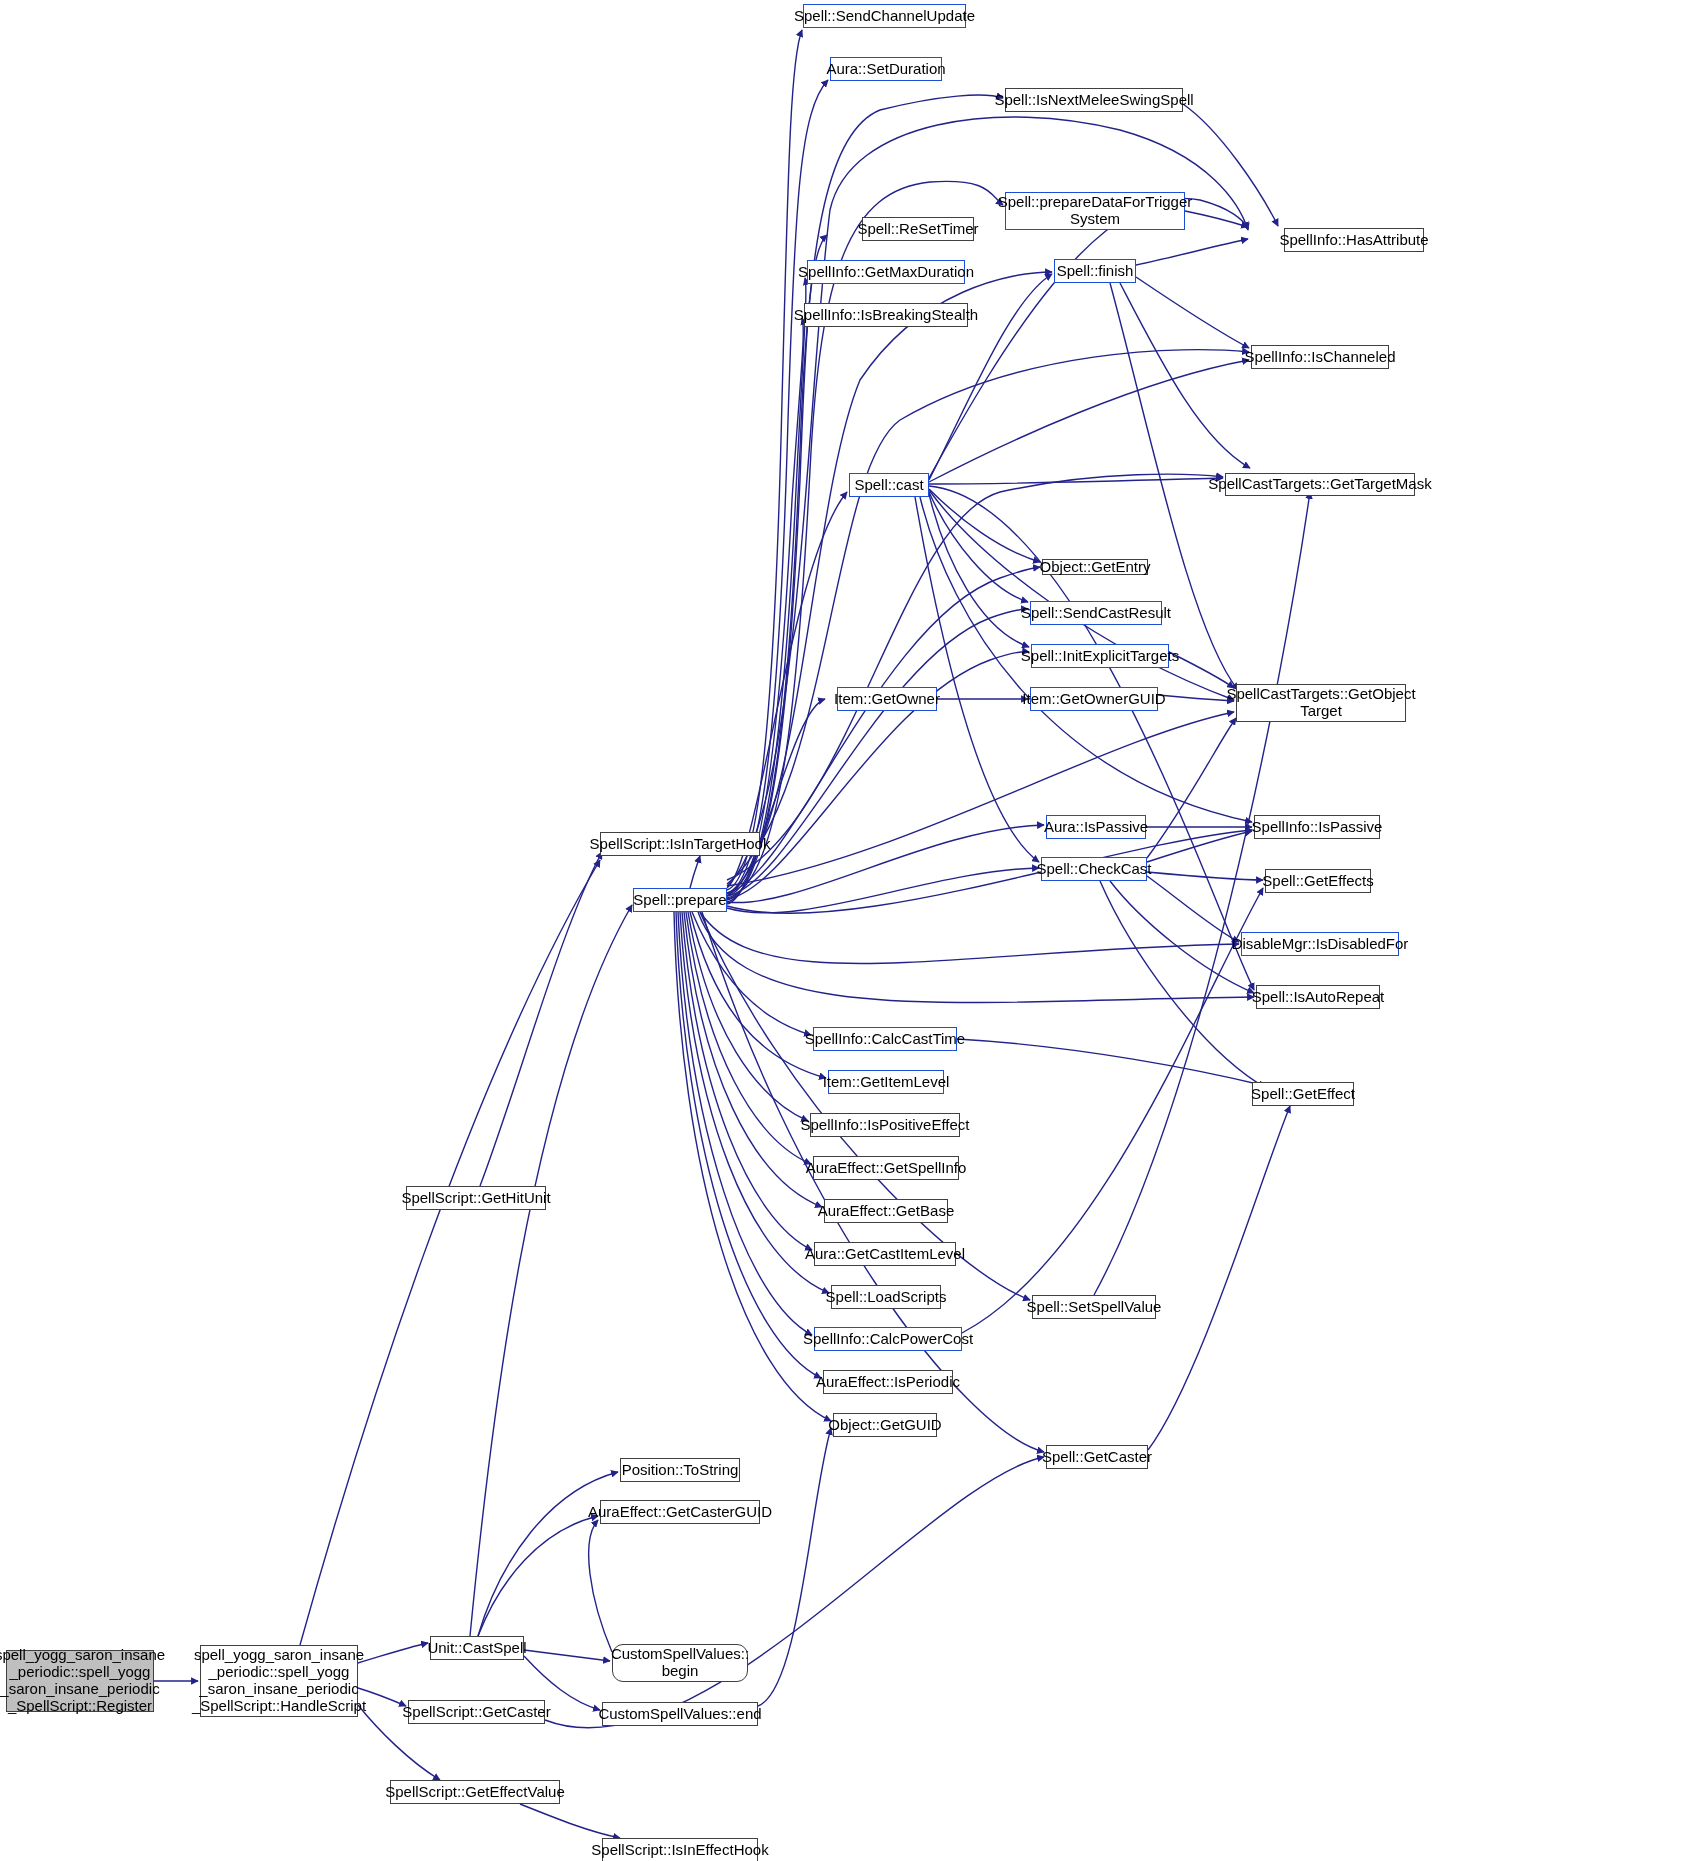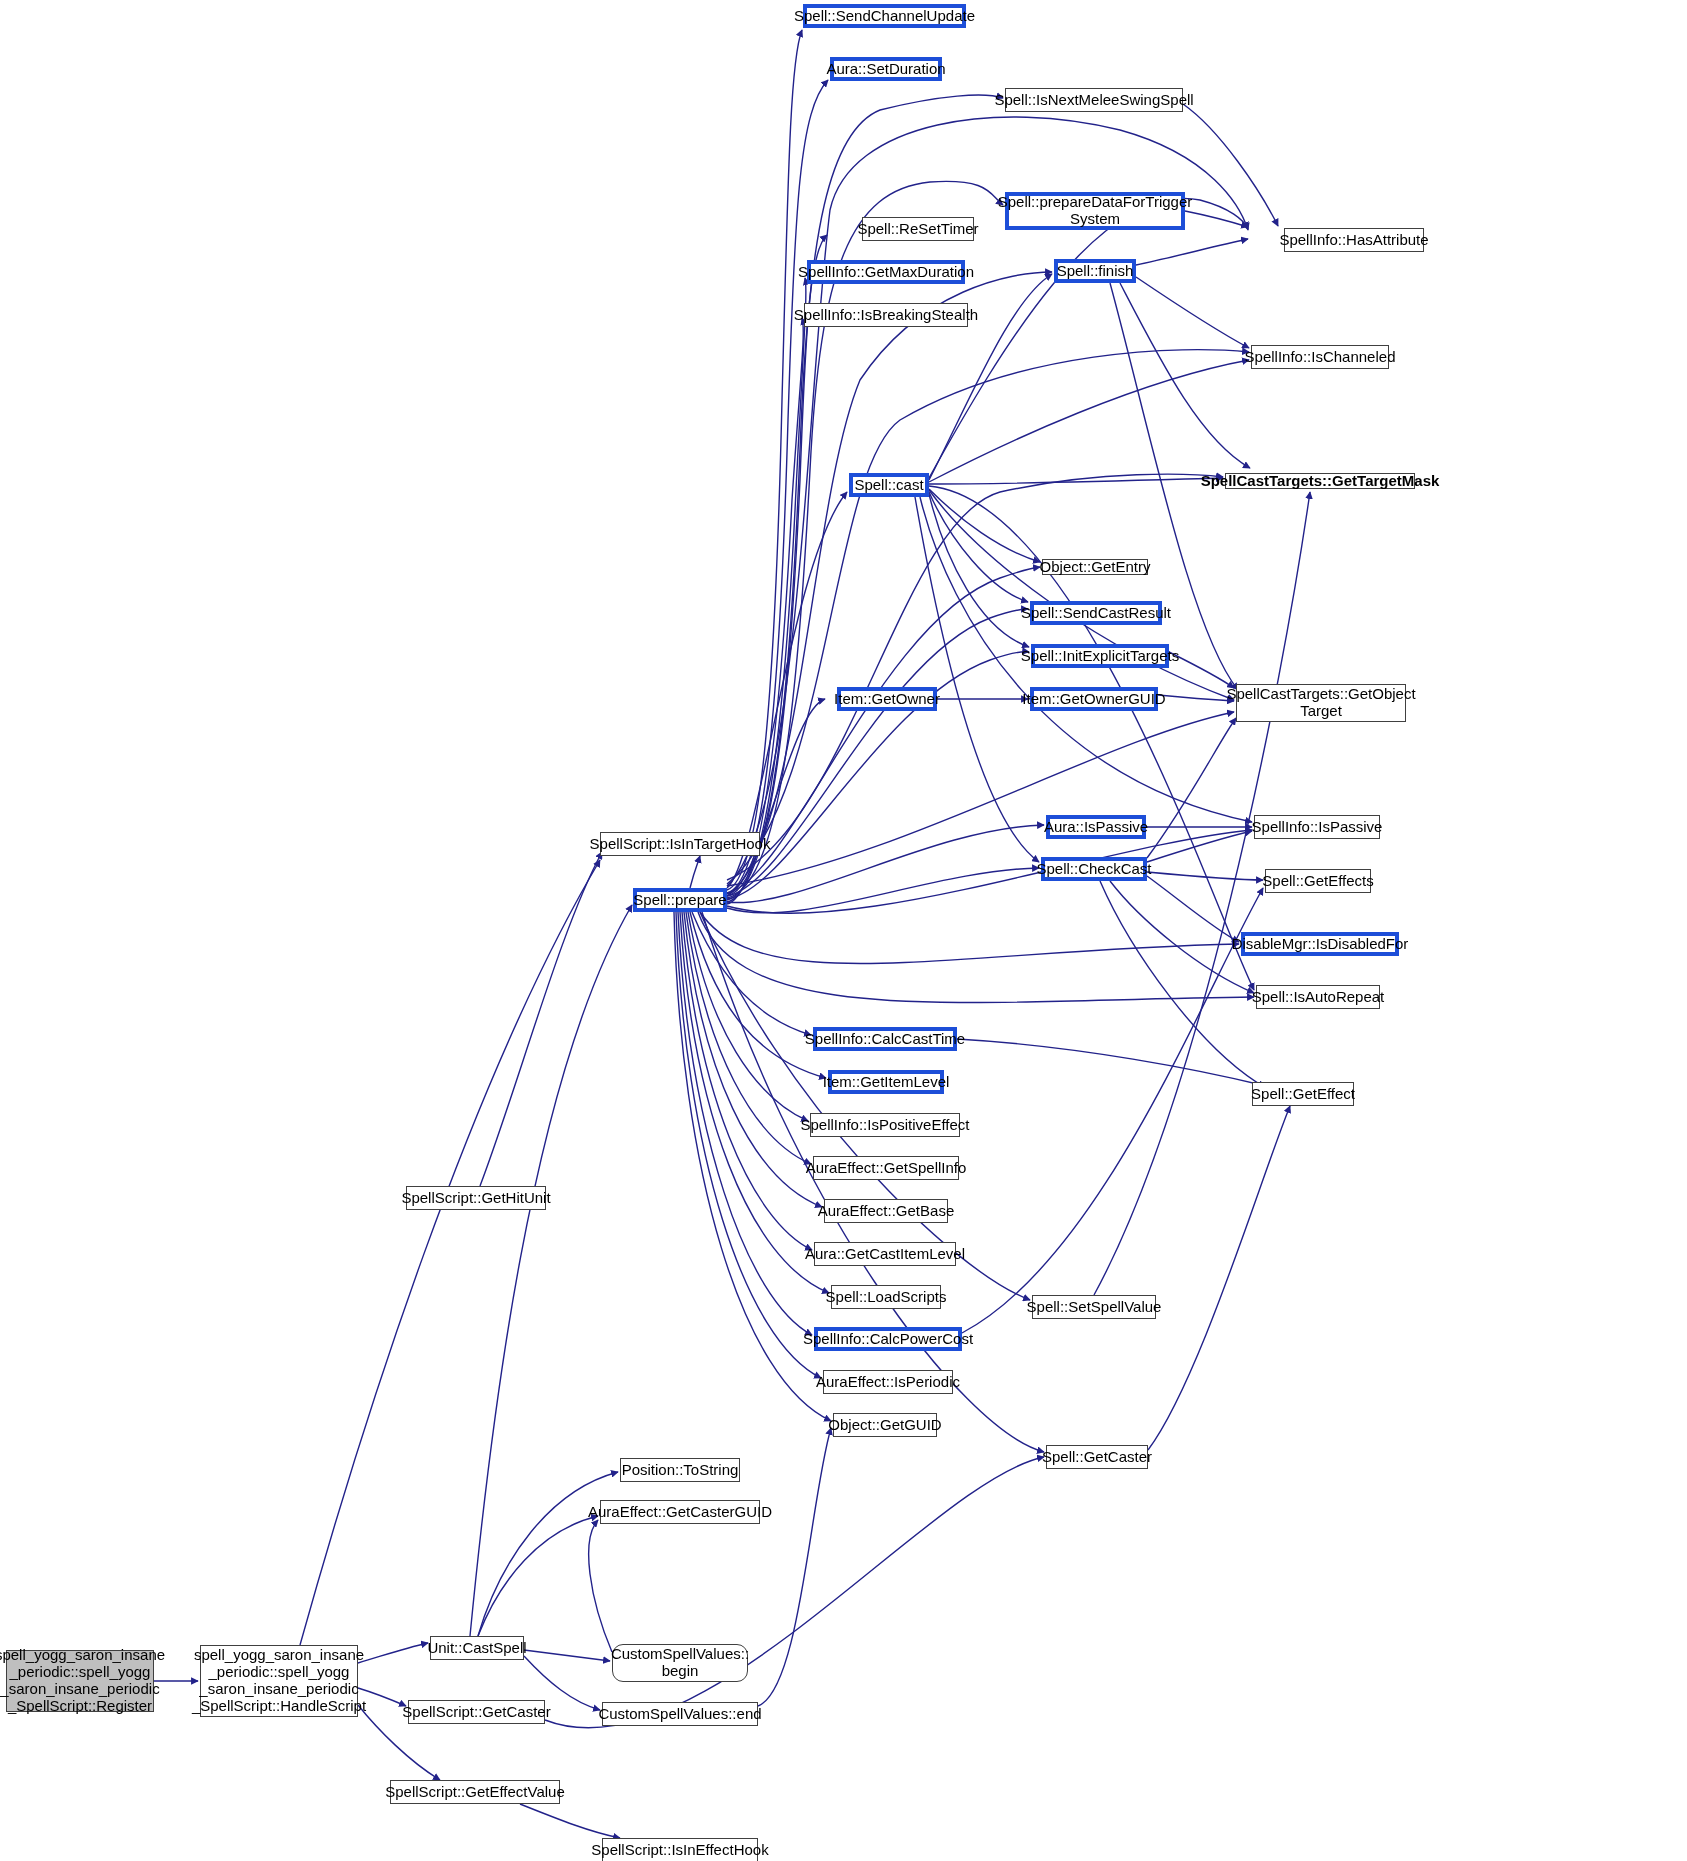--- a/index.html
+++ b/index.html
@@ -3,21 +3,21 @@
 <meta charset="utf-8">
 <style>
   html,body{margin:0;padding:0;background:#ffffff;}
   #canvas{position:relative;width:1687px;height:1861px;background:#ffffff;
           font-family:"Liberation Sans","DejaVu Sans",sans-serif;overflow:hidden;}
   #edges{position:absolute;left:0;top:0;width:1687px;height:1861px;}
   .node{position:absolute;box-sizing:border-box;display:flex;align-items:center;
         justify-content:center;text-align:center;background:#ffffff;
         border:1px solid #000000;font-size:15px;color:#000000;line-height:1.12;
         padding:1px 4px;white-space:pre-line;z-index:5;}
-  .node.red{border:4px solid #1d4ed8;}
+  .node.red{border:1px solid #1d4ed8;}
   .node.root{background:#bfbfbf;border:1px solid #404040;}
   .node.grey{border:1px solid #404040;}
 </style>
 </head>
 <body>
 
 <div id="canvas">
   <svg id="edges" viewBox="0 0 1687 1861" xmlns="http://www.w3.org/2000/svg">
     <defs>
       <marker id="arrow" viewBox="0 0 10 10" refX="9" refY="5" markerWidth="5.5" markerHeight="5.5" orient="auto-start-reverse">
@@ -134,21 +134,21 @@
       <div class="node grey" style="left: 1005px; top: 88px; width: 178px; height: 24px;">Spell::IsNextMeleeSwingSpell</div>
       <div class="node red" style="left: 1005px; top: 192px; width: 180px; height: 38px;">Spell::prepareDataForTrigger
 System</div>
       <div class="node grey" style="left: 862px; top: 217px; width: 112px; height: 24px;">Spell::ReSetTimer</div>
       <div class="node red" style="left: 807px; top: 260px; width: 158px; height: 24px;">SpellInfo::GetMaxDuration</div>
       <div class="node grey" style="left: 804px; top: 303px; width: 164px; height: 24px;">SpellInfo::IsBreakingStealth</div>
       <div class="node red" style="left: 1054px; top: 259px; width: 82px; height: 24px;">Spell::finish</div>
       <div class="node grey" style="left: 1250px; top: 228px; width: 140px; height: 24px; margin-left: 34px;">SpellInfo::HasAttribute</div>
       <div class="node grey" style="left: 1251px; top: 345px; width: 138px; height: 24px;">SpellInfo::IsChanneled</div>
       <div class="node red" style="left: 849px; top: 473px; width: 80px; height: 24px;">Spell::cast</div>
-      <div class="node grey" style="left: 1225px; top: 473px; width: 190px; height: 16px; font-weight: bold;">SpellCastTargets::GetTargetMask</div>
+      <div class="node grey" style="left: 1225px; top: 473px; width: 190px; height: 23px;">SpellCastTargets::GetTargetMask</div>
       <div class="node grey" style="left: 1042px; top: 559px; width: 106px; height: 16px;">Object::GetEntry</div>
       <div class="node red" style="left: 1030px; top: 601px; width: 132px; height: 24px;">Spell::SendCastResult</div>
       <div class="node red" style="left: 1031px; top: 644px; width: 138px; height: 24px;">Spell::InitExplicitTargets</div>
       <div class="node red" style="left: 837px; top: 687px; width: 100px; height: 24px;">Item::GetOwner</div>
       <div class="node red" style="left: 1030px; top: 687px; width: 128px; height: 24px;">Item::GetOwnerGUID</div>
       <div class="node grey" style="left: 1236px; top: 684px; width: 170px; height: 38px;">SpellCastTargets::GetObject
 Target</div>
       <div class="node red" style="left: 1046px; top: 815px; width: 100px; height: 24px;">Aura::IsPassive</div>
       <div class="node grey" style="left: 1254px; top: 815px; width: 126px; height: 24px;">SpellInfo::IsPassive</div>
       <div class="node red" style="left: 1041px; top: 857px; width: 106px; height: 24px;">Spell::CheckCast</div>

